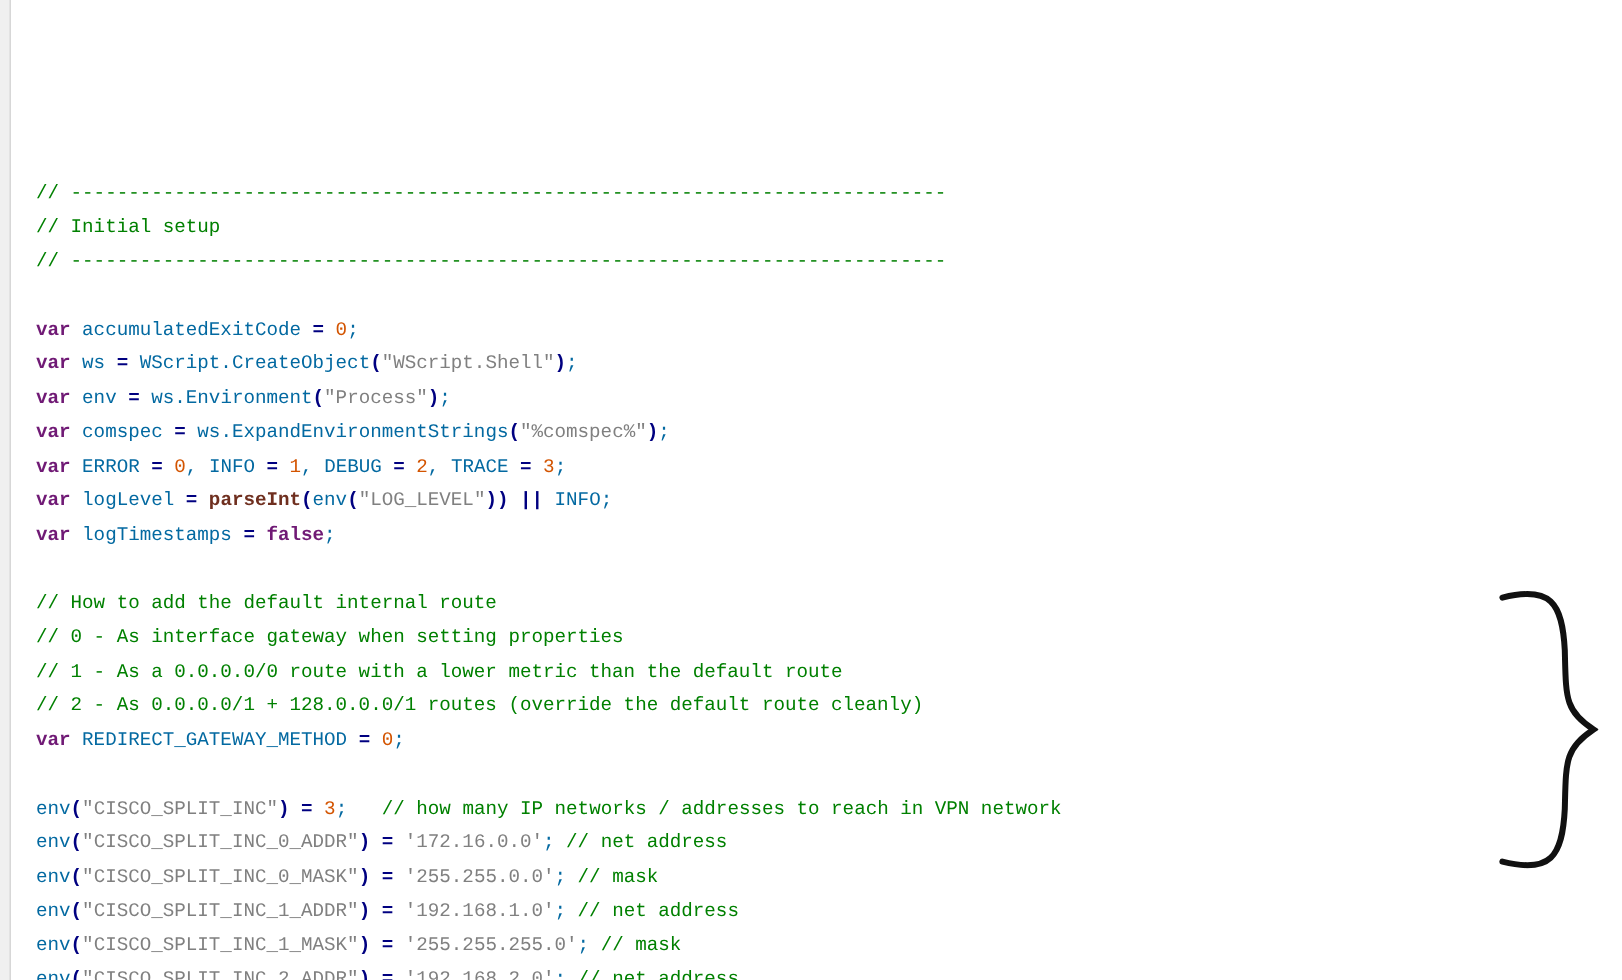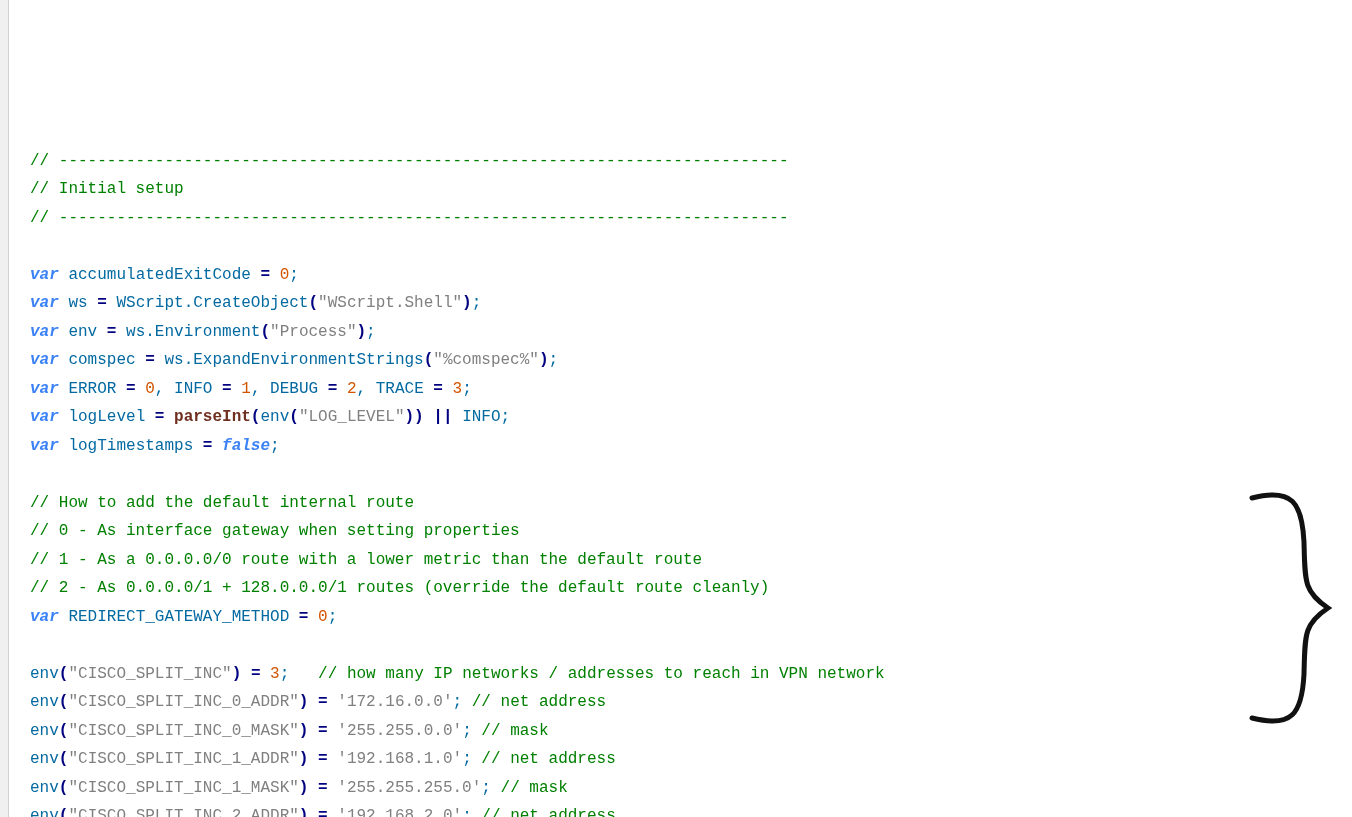--- a/index.html
+++ b/index.html
@@ -18,21 +18,21 @@
     width: 8px;
     height: 817px;
     background: #f0f0f0;
     border-right: 1px solid #d0d0d0;
   }
   .code {
     padding: 4px 0 0 30px;
     position: relative;
   }
   .c  { color: #008000; }  
-  .kw { color: #3b82f6; font-weight: bold; font-style: italic; } 
+  .kw { color: #701a75; font-weight: bold; } 
   .id { color: #0369a1; }
   .op { color: #000080; font-weight: bold; }
   .num{ color: #d35400; }  
   .str{ color: #808080; }  
   .p  { color: #000080; font-weight: bold; } 
   .fn { color: #6f2f1f; font-weight: bold; text-align: center; } 
 
   .bracket {
     position: absolute;
     right: 20px;

